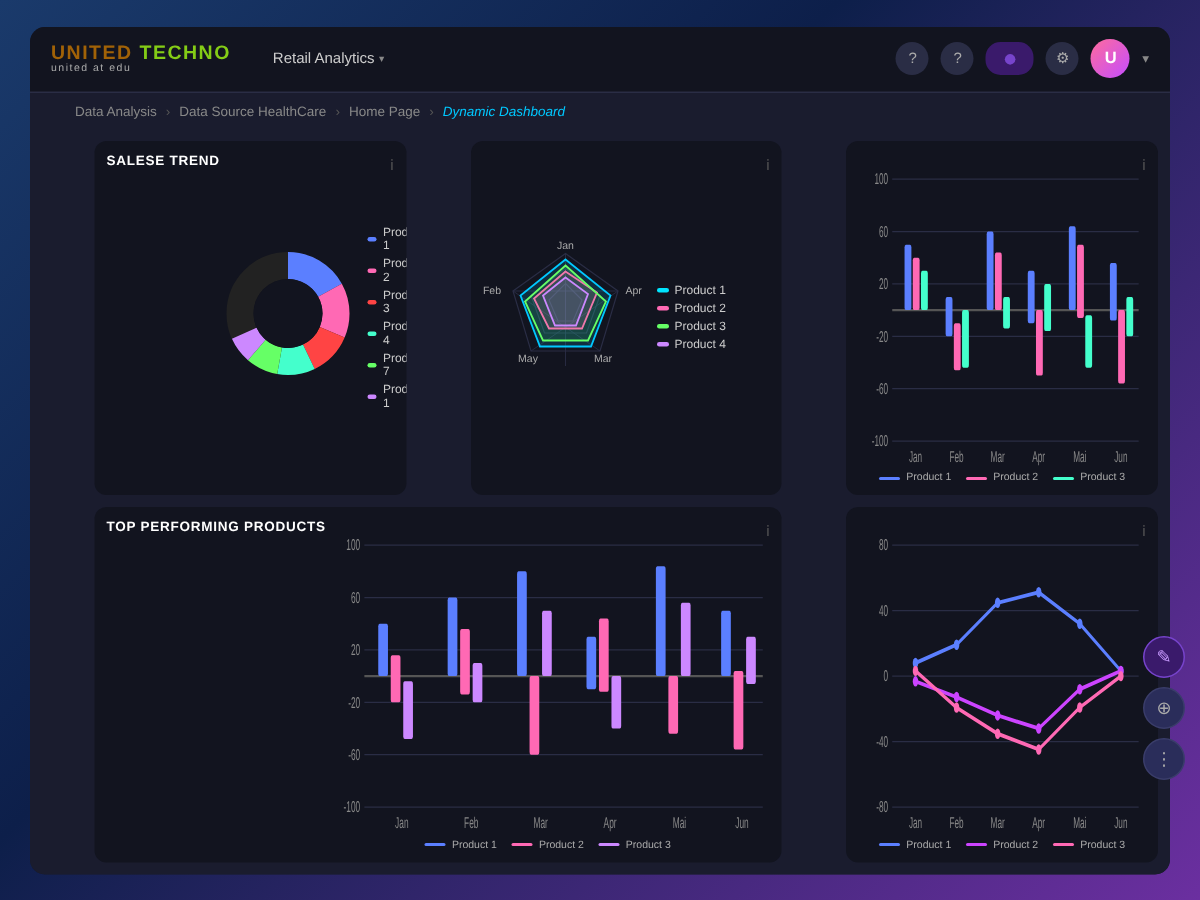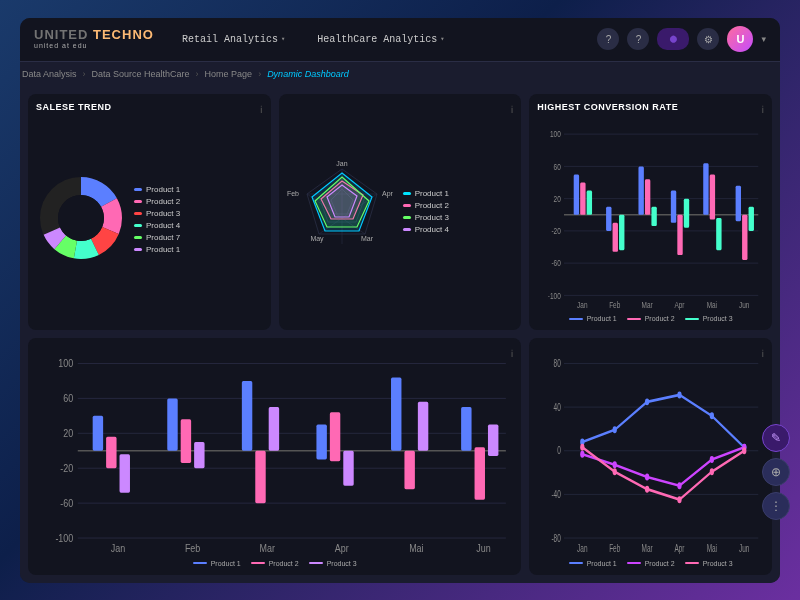--- a/index.html
+++ b/index.html
@@ -37,31 +37,30 @@
       flex-direction: column;
       margin-right: 20px;
       line-height: 1.1;
     }
     .brand-name {
       font-size: 13px;
       font-weight: 900;
       letter-spacing: 1px;
       color: #fff;
     }
-    .brand-name span { color: #737373; }
+    .brand-name span { color: #a16207; }
     .brand-sub {
       font-size: 7px;
       color: #aaa;
       letter-spacing: 1px;
     }
     .nav-items {
       display: flex;
-      gap: 16px;
+      gap: 4px;
       flex: 1;
-      font-family: Liberation Mono, monospace;
     }
     .nav-item {
       color: #ccc;
       font-size: 10px;
       padding: 4px 8px;
       border-radius: 4px;
       cursor: pointer;
       display: flex;
       align-items: center;
       gap: 3px;
@@ -103,21 +102,21 @@
       color: #fff;
       font-size: 11px;
       font-weight: bold;
     }
     
     .breadcrumb {
       background: #1a1c2e;
       height: 24px;
       display: flex;
       align-items: center;
-      padding: 0 2px;
+      padding: 0 30px;
       flex-shrink: 0;
       gap: 6px;
     }
     .breadcrumb-item {
       font-size: 9px;
       color: #888;
     }
     .breadcrumb-item.active { color: #00c8ff; font-style: italic; }
     .breadcrumb-sep { color: #555; font-size: 9px; }
     
@@ -128,23 +127,24 @@
       grid-template-rows: 1fr 1fr;
       gap: 8px;
       padding: 8px;
       background: #1a1c2e;
     }
     .card {
       background: #12141f;
       border-radius: 8px;
       padding: 8px;
       display: flex;
-      flex-direction: column;
+      flex-direction: row;
       position: relative;
       overflow: hidden;
+      margin-left: 35px;
     }
     .card.wide {
       grid-column: span 2;
     }
     .card-title {
       font-size: 9px;
       font-weight: 700;
       color: #fff;
       letter-spacing: 0.5px;
       margin-bottom: 6px;
@@ -247,31 +247,27 @@
     .float-btn.purple { background: #3a1a6b; border-color: #7744cc; color: #c89aff; }
   </style>
 </head>
 <body>
 
 <div class="dashboard">
 
   <div class="navbar">
     <div class="brand">
       <div class="brand-name">
-        <span>UNITED </span><span style="color:#fdba74">TECHNO</span>
+        <span>UNITED </span><span style="color:#84cc16">TECHNO</span>
       </div>
       <div class="brand-sub">united at edu</div>
     </div>
     <div class="nav-items">
       <div class="nav-item">
         <span>Retail Analytics</span>
-        <span class="chevron">▾</span>
-      </div>
-      <div class="nav-item">
-        <span>HealthCare Analytics</span>
         <span class="chevron">▾</span>
       </div>
     </div>
     <div class="nav-icons">
       <div class="nav-icon" title="Help">?</div>
       <div class="nav-icon" title="Info">?</div>
       <div class="nav-icon toggle" title="Toggle">⬤</div>
       <div class="nav-icon" title="Settings">⚙</div>
       <div class="avatar">U</div>
       <span style="color:#888;font-size:9px">▾</span>
@@ -385,21 +381,20 @@
           </div>
           <div class="legend-item">
             <div class="legend-dot" style="background:#cc88ff"></div>
             <span>Product 4</span>
           </div>
         </div>
       </div>
     </div>
 
     <div class="card">
-      <div class="card-title">HIGHEST CONVERSION RATE</div>
       <span class="card-info-icon">ℹ</span>
       <div class="bar-chart-area">
         <svg width="100%" height="100%" viewBox="0 0 210 120" preserveAspectRatio="none">
 
           <line x1="25" y1="10" x2="205" y2="10" stroke="#2a2d45" stroke-width="0.5"></line>
           <line x1="25" y1="30" x2="205" y2="30" stroke="#2a2d45" stroke-width="0.5"></line>
           <line x1="25" y1="50" x2="205" y2="50" stroke="#2a2d45" stroke-width="0.5"></line>
           <line x1="25" y1="70" x2="205" y2="70" stroke="#2a2d45" stroke-width="0.5"></line>
           <line x1="25" y1="90" x2="205" y2="90" stroke="#2a2d45" stroke-width="0.5"></line>
           <line x1="25" y1="110" x2="205" y2="110" stroke="#2a2d45" stroke-width="0.5"></line>
@@ -455,20 +450,21 @@
           </div>
           <div class="chart-legend-item">
             <div class="legend-line" style="background:#44ffcc"></div>
             <span>Product 3</span>
           </div>
         </div>
       </div>
     </div>
 
     <div class="card wide">
+      <div class="card-title">TOP PERFORMING PRODUCTS</div>
       <span class="card-info-icon">ℹ</span>
       <div class="bar-chart-area">
         <svg width="100%" height="100%" viewBox="0 0 320 120" preserveAspectRatio="none">
           <line x1="28" y1="10" x2="315" y2="10" stroke="#2a2d45" stroke-width="0.5"></line>
           <line x1="28" y1="30" x2="315" y2="30" stroke="#2a2d45" stroke-width="0.5"></line>
           <line x1="28" y1="50" x2="315" y2="50" stroke="#2a2d45" stroke-width="0.5"></line>
           <line x1="28" y1="70" x2="315" y2="70" stroke="#2a2d45" stroke-width="0.5"></line>
           <line x1="28" y1="90" x2="315" y2="90" stroke="#2a2d45" stroke-width="0.5"></line>
           <line x1="28" y1="110" x2="315" y2="110" stroke="#2a2d45" stroke-width="0.5"></line>
           <text x="25" y="12" text-anchor="end" fill="#888" font-size="6">100</text>

